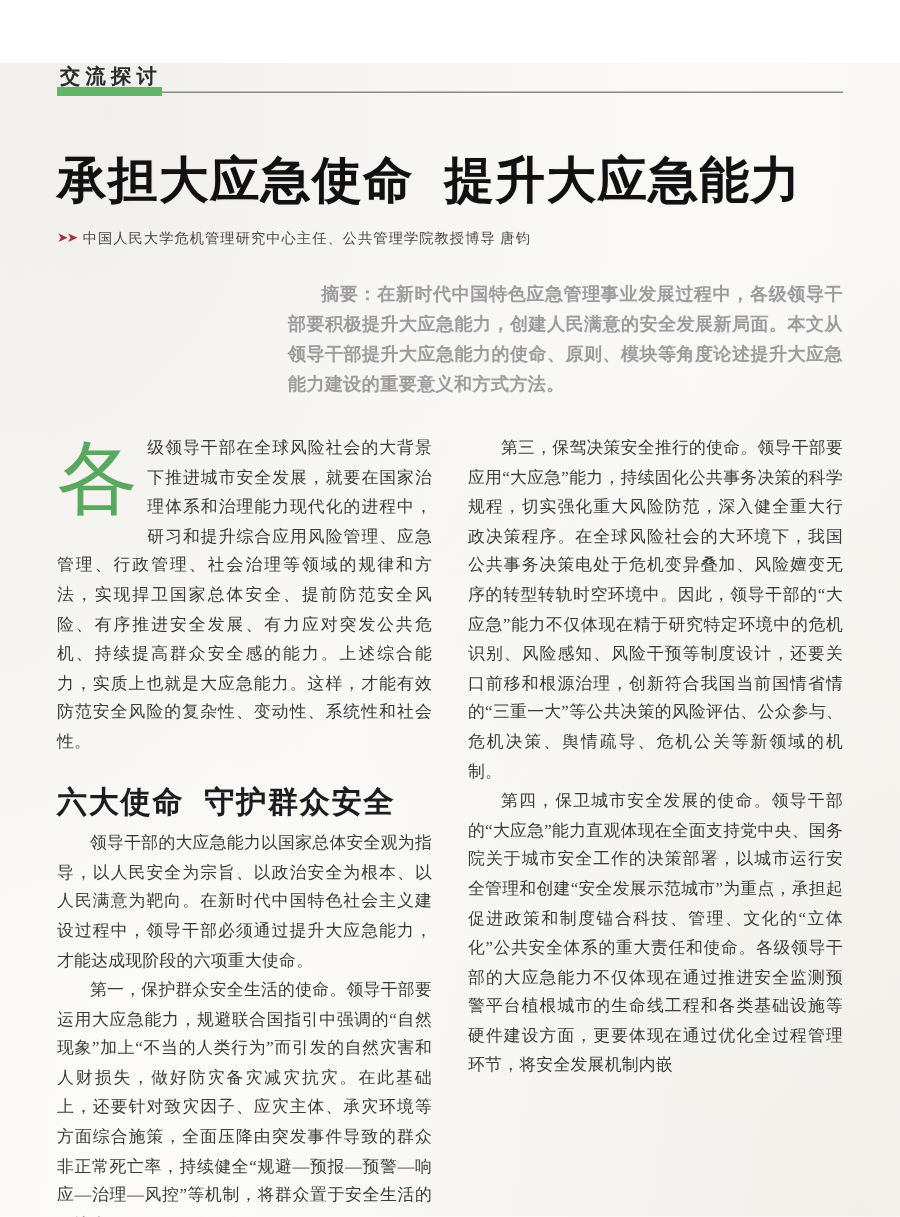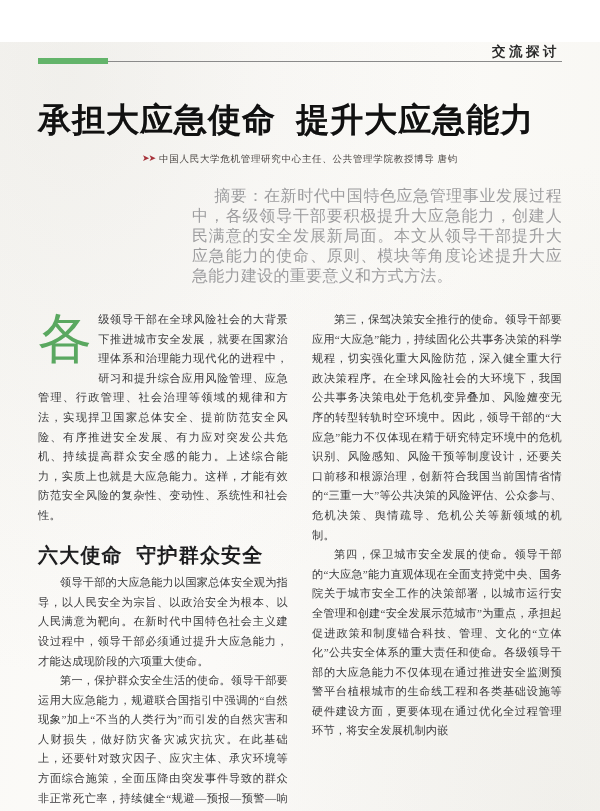--- a/index.html
+++ b/index.html
@@ -36,21 +36,20 @@
     position: relative;
     z-index: 1;
     padding: 0 38px;
   }
 
   
   .runhead {
     position: relative;
     margin-top: 42px;
     height: 26px;
-    text-align: right;
   }
   .runhead-label {
     position: relative;
     display: inline-block;
     font-family: "Liberation Serif", "DejaVu Serif", serif;
     font-weight: bold;
     font-size: 13.5px;
     letter-spacing: 3.5px;
     color: #2b2b2b;
     padding: 0 2px 3px 2px;
@@ -82,45 +81,46 @@
     font-family: "Liberation Sans", "DejaVu Sans", sans-serif;
     font-weight: bold;
     font-size: 33px;
     letter-spacing: 1px;
     color: #111111;
     white-space: pre;
     text-shadow: 0 0 0.6px rgba(0,0,0,0.35);
   }
   .byline {
     margin: 10px 0 0 0;
-    text-align: center;
+    text-align: left;
     font-size: 9.5px;
     color: #4a4542;
     letter-spacing: 0.7px;
     white-space: nowrap;
   }
   .byline-marker {
     display: inline-block;
     color: #a6323a;
     font-size: 9px;
     letter-spacing: -1px;
     margin-right: 4px;
     transform: translateY(-1px);
   }
 
   
   .abstract {
     margin: 20px 0 0 auto;
     width: 370px;
-    font-size: 16px;
+    font-size: 12px;
     line-height: 20px;
     color: #9d9d9f;
     text-align: justify;
     text-justify: inter-ideograph;
     letter-spacing: 0.3px;
+    font-weight: bold;
   }
   .abstract .lead-indent { display: inline-block; width: 22px; }
 
   
   .columns {
     margin-top: 24px;
     display: flex;
     gap: 24px;
   }
   .col {

